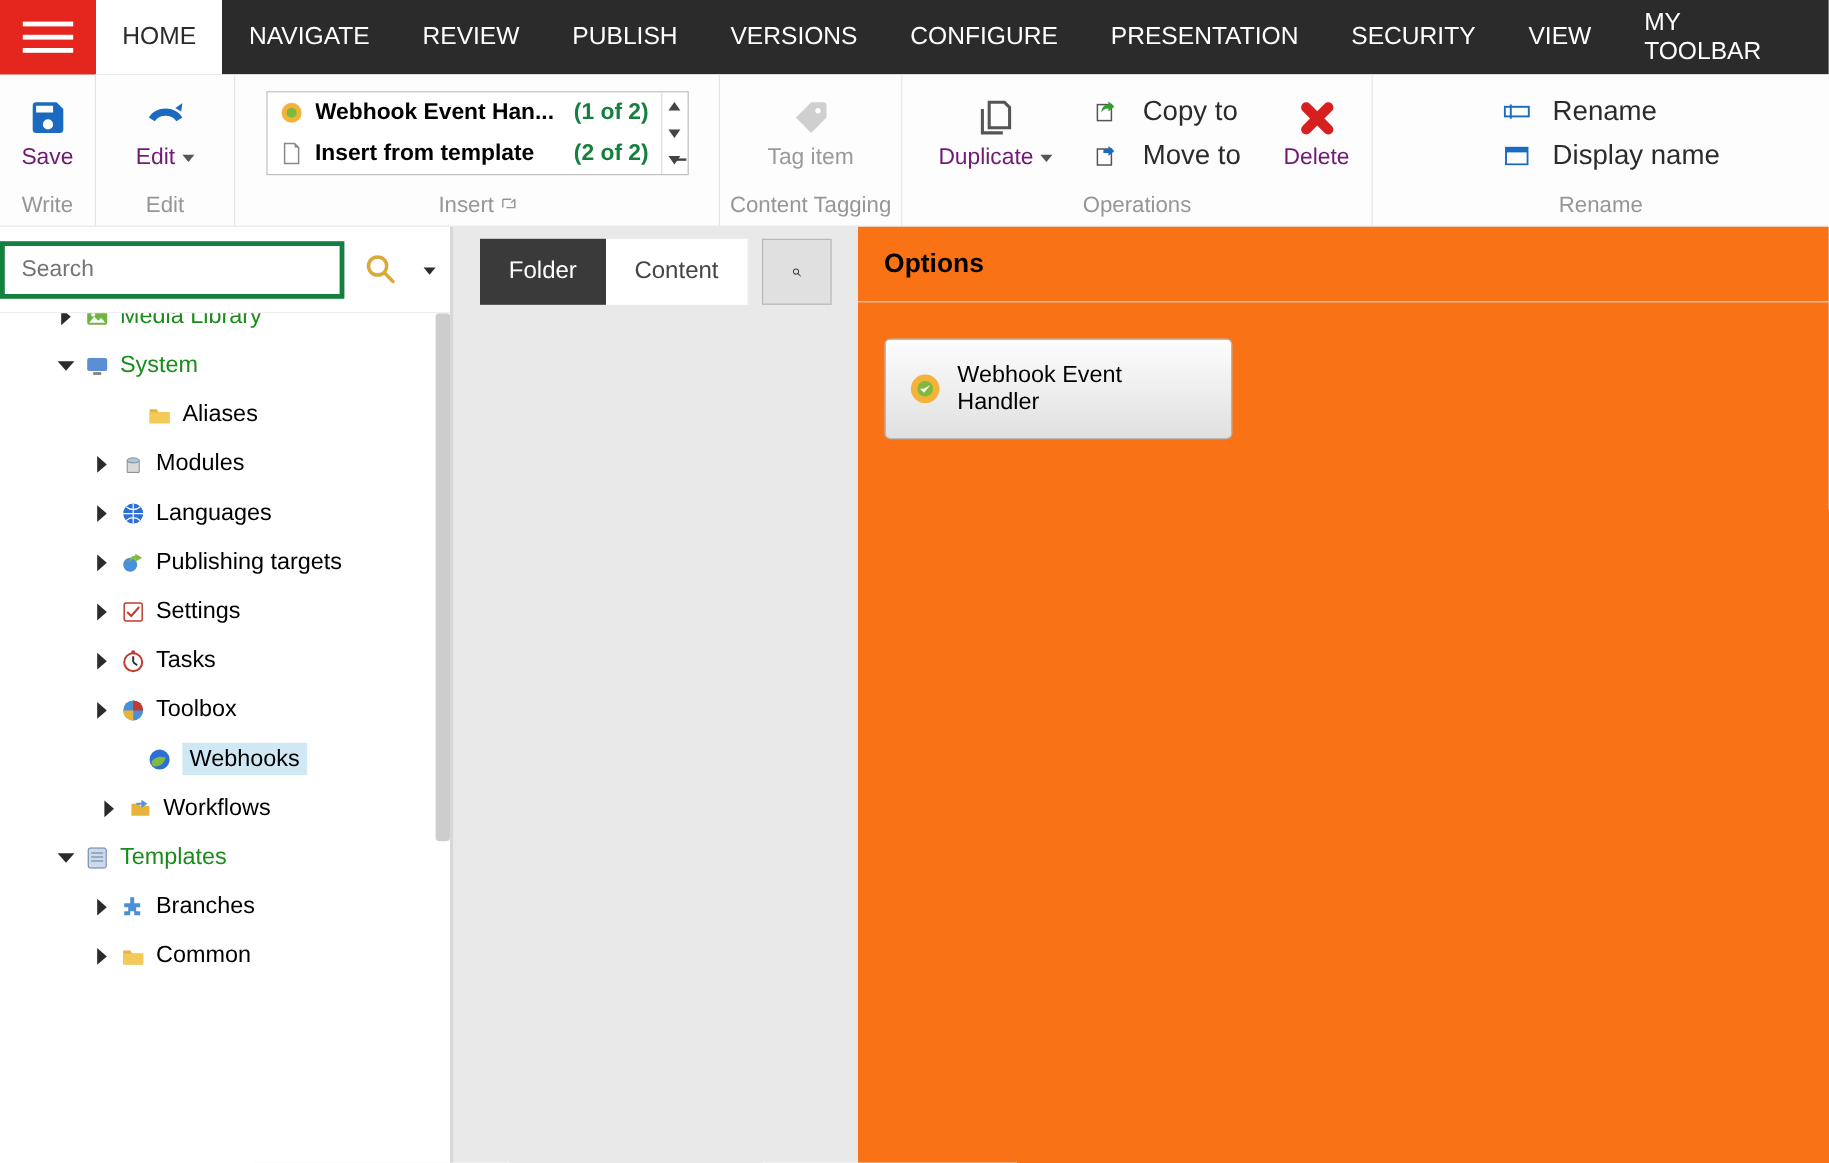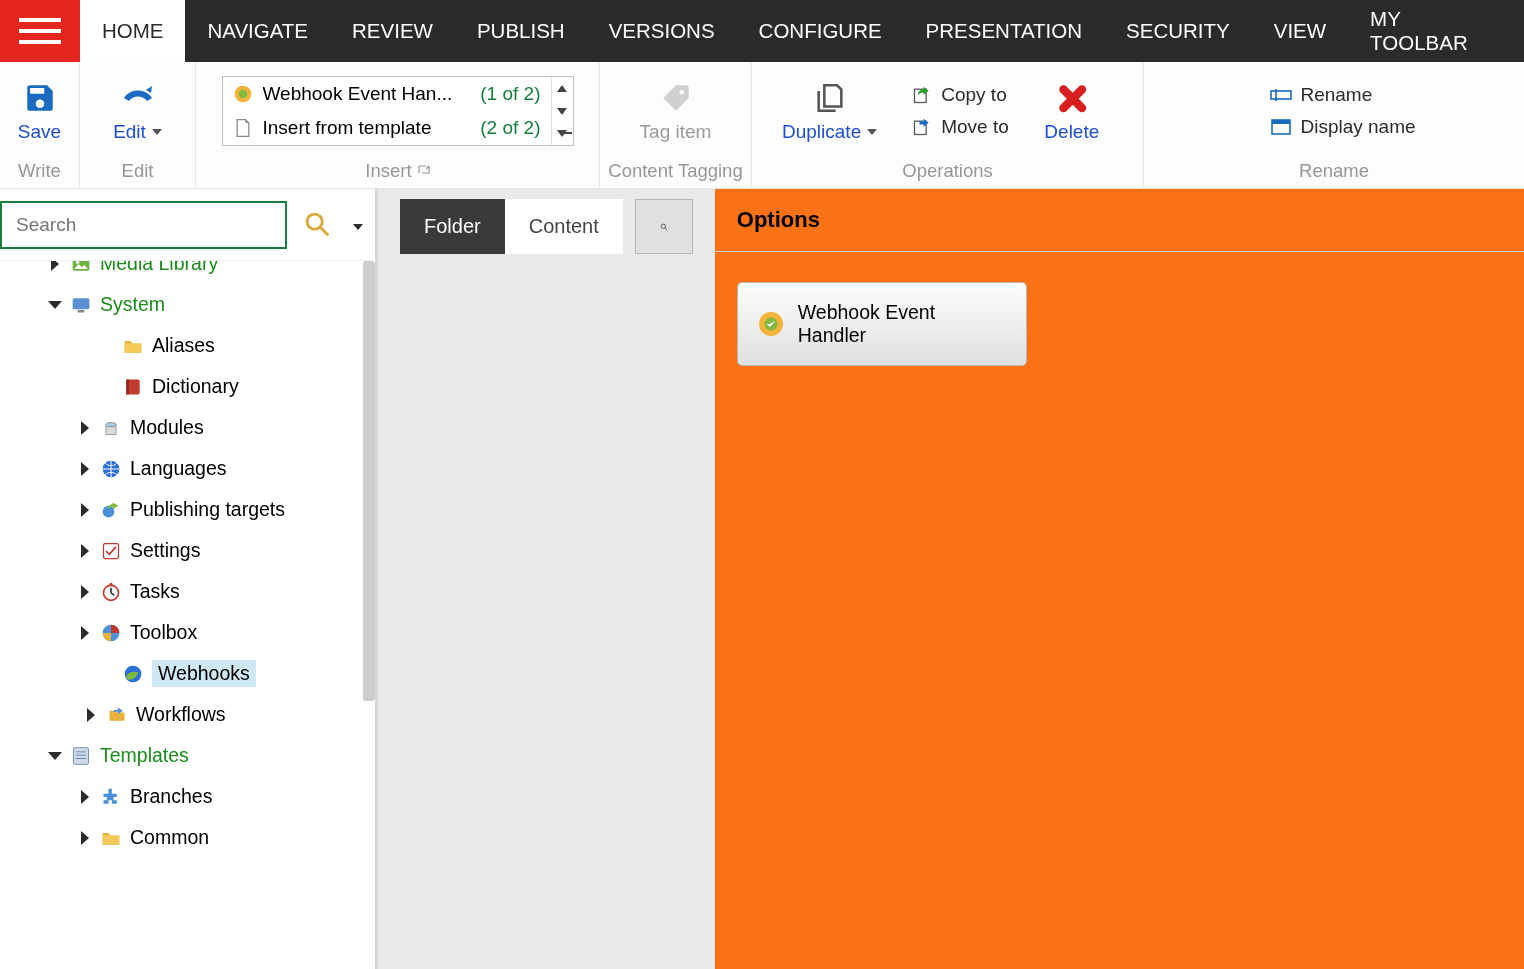--- a/index.html
+++ b/index.html
@@ -10,52 +10,52 @@
 .hamburger { width: 80px; background: #e4261f; display: flex; flex-direction: column; justify-content: center; align-items: center; gap: 7px; }
 .hamburger span { width: 42px; height: 4px; background: #fff; }
 .menu-tab { padding: 0 22px; display: flex; align-items: center; color: #fff; font-size: 20.5px; cursor: pointer; }
 .menu-tab.active { background: #fff; color: #2b2b2b; }
 
 
 .ribbon { height: 127px; background: #fdfdfd; border-bottom: 1px solid #e5e5e5; display: flex; }
 .ribbon-group { border-right: 1px solid #e5e5e5; display: flex; flex-direction: column; }
 .ribbon-group-body { flex: 1; display: flex; align-items: center; padding: 4px 10px; gap: 14px; }
 .ribbon-group-label { text-align: center; font-size: 18.5px; color: #969696; padding: 0 6px 6px; display:flex; align-items:center; justify-content:center; gap:6px; }
-.ribbon-btn { display: flex; flex-direction: column; align-items: center; justify-content: center; gap: 4px; cursor: pointer; min-width: 70px; font-size: 19px; color:#1d4ed8; padding: 4px 6px; }
+.ribbon-btn { display: flex; flex-direction: column; align-items: center; justify-content: center; gap: 4px; cursor: pointer; min-width: 70px; font-size: 19px; color:#701a75; padding: 4px 6px; }
 .ribbon-btn.disabled { color: #9a9a9a; }
 .ribbon-btn .icon { height: 38px; display: flex; align-items: center; justify-content: center; }
 .ribbon-btn-row { display:flex; align-items:center; gap:2px;}
 .caret-down { width:0; height:0; border-left:5px solid transparent; border-right:5px solid transparent; border-top:6px solid #555; display:inline-block; margin-left:4px;}
 
 
 .insert-box { border: 1px solid #bfbfbf; width: 352px; height: 70px; display:flex; align-items:stretch; background:#fff; }
-.insert-list { flex:1; }
+.insert-list { flex:1;font-weight:bold; }
 .insert-row { display:flex; align-items:center; height: 34px; padding: 0 10px; gap:10px; font-size:19px; justify-content:space-between; cursor:pointer;}
 .insert-row .left { display:flex; align-items:center; gap:10px; overflow:hidden;}
 .insert-row .label { white-space:nowrap; overflow:hidden; text-overflow:ellipsis; max-width: 210px;}
 .insert-row .count { color:#15803d; }
 .insert-scroll { width: 22px; display:flex; flex-direction:column; border-left:1px solid #ddd;}
 .insert-scroll div { flex:1; display:flex; align-items:center; justify-content:center; cursor:pointer;}
 .tri-up { width:0;height:0;border-left:5px solid transparent;border-right:5px solid transparent;border-bottom:7px solid #444;}
 .tri-down { width:0;height:0;border-left:5px solid transparent;border-right:5px solid transparent;border-top:7px solid #444;}
 .tri-down-bar { position:relative; }
 .tri-down-bar::before { content:""; position:absolute; top:-5px; width:10px; height:2px; background:#444; }
 
 
 .stack-btns { display:flex; flex-direction:column; gap:6px;}
-.stack-btn { display:flex; align-items:center; gap:8px; font-size:19px; cursor:pointer; color:#2b2b2b; padding:2px 4px;}
+.stack-btn { display:flex; align-items:center; gap:19px; font-size:23px; cursor:pointer; color:#2b2b2b; padding:2px 4px;}
 .stack-btn .mini-icon { width:22px; display:flex; justify-content:center;}
 
 
 .content-area { display:flex; height: 780px; }
 .sidebar { width: 378px; display:flex; flex-direction:column; border-right: 3px solid #d8d8d8; }
 
 
 .search-row { height: 72px; display:flex; align-items:center; padding: 10px 12px 10px 0; gap: 16px; border-bottom:1px solid #eee;}
-.search-input-wrap { border:2px solid #15803d; height:48px; flex:1; display:flex; align-items:center; padding:0 14px; background:#fff;}
+.search-input-wrap { border:4px solid #15803d; height:48px; flex:1; display:flex; align-items:center; padding:0 14px; background:#fff;}
 .search-input { border:none; outline:none; font-size:19px; width:100%; color:#666;}
 .search-icon-btn { width:30px; height:30px; cursor:pointer;}
 .search-caret { cursor:pointer;}
 
 
 .tree-wrap { flex:1; overflow:hidden; position:relative; }
 .tree { padding: 8px 0 8px 0; }
 .tree-node { display:flex; align-items:center; height:41px; font-size:19.5px; cursor:pointer; gap:8px; padding-right:10px;}
 .tree-node .expander { width:14px; display:flex; justify-content:center;}
 .tree-node .node-icon { width:22px; height:22px; display:flex; align-items:center; justify-content:center;}
@@ -326,30 +326,20 @@
           <div class="tree-node" style="padding-left: 100px;">
             <span class="expander"></span>
             <span class="node-icon">
               <svg width="20" height="20" viewBox="0 0 24 24">
                 <path fill="#e8b33a" d="M2 6h7l2 3h11v11H2z"></path>
                 <path fill="#f3ca5a" d="M2 9h20v11H2z"></path>
               </svg>
             </span>
             <span class="node-label">Aliases</span>
           </div>
-          <div class="tree-node" style="padding-left: 100px;">
-            <span class="expander"></span>
-            <span class="node-icon">
-              <svg width="20" height="20" viewBox="0 0 24 24">
-                <path fill="#c23a2e" d="M4 3h14a2 2 0 0 1 2 2v14a2 2 0 0 1-2 2H4z"></path>
-                <rect x="4" y="3" width="3" height="18" fill="#8e2a20"></rect>
-              </svg>
-            </span>
-            <span class="node-label">Dictionary</span>
-          </div>
           <div class="tree-node" style="padding-left: 78px;">
             <span class="expander">
               <span class="tri-right"></span>
             </span>
             <span class="node-icon">
               <svg width="20" height="20" viewBox="0 0 24 24">
                 <path fill="#d9d9d9" stroke="#888" d="M6 8h12v12H6z"></path>
                 <ellipse cx="12" cy="8" rx="6" ry="2.5" fill="#a6cbe8" stroke="#888"></ellipse>
               </svg>
             </span>

